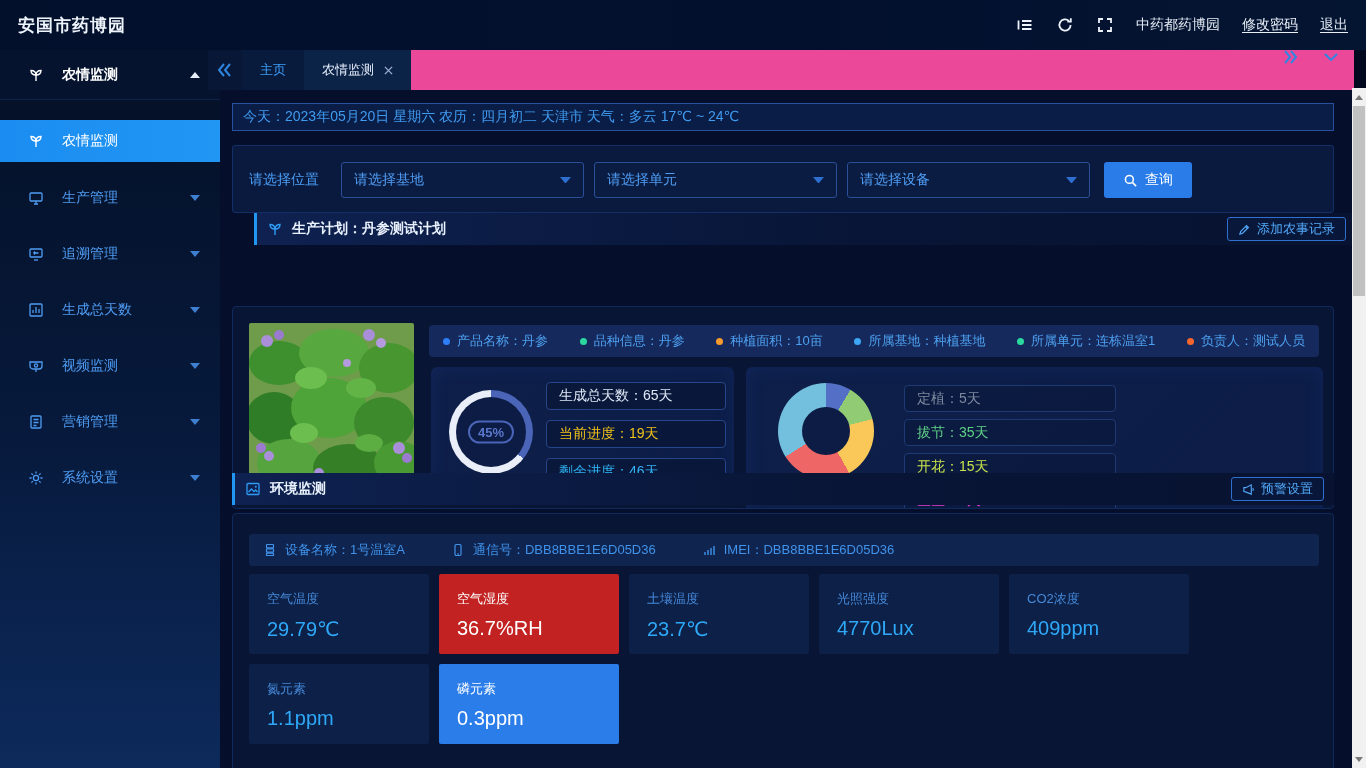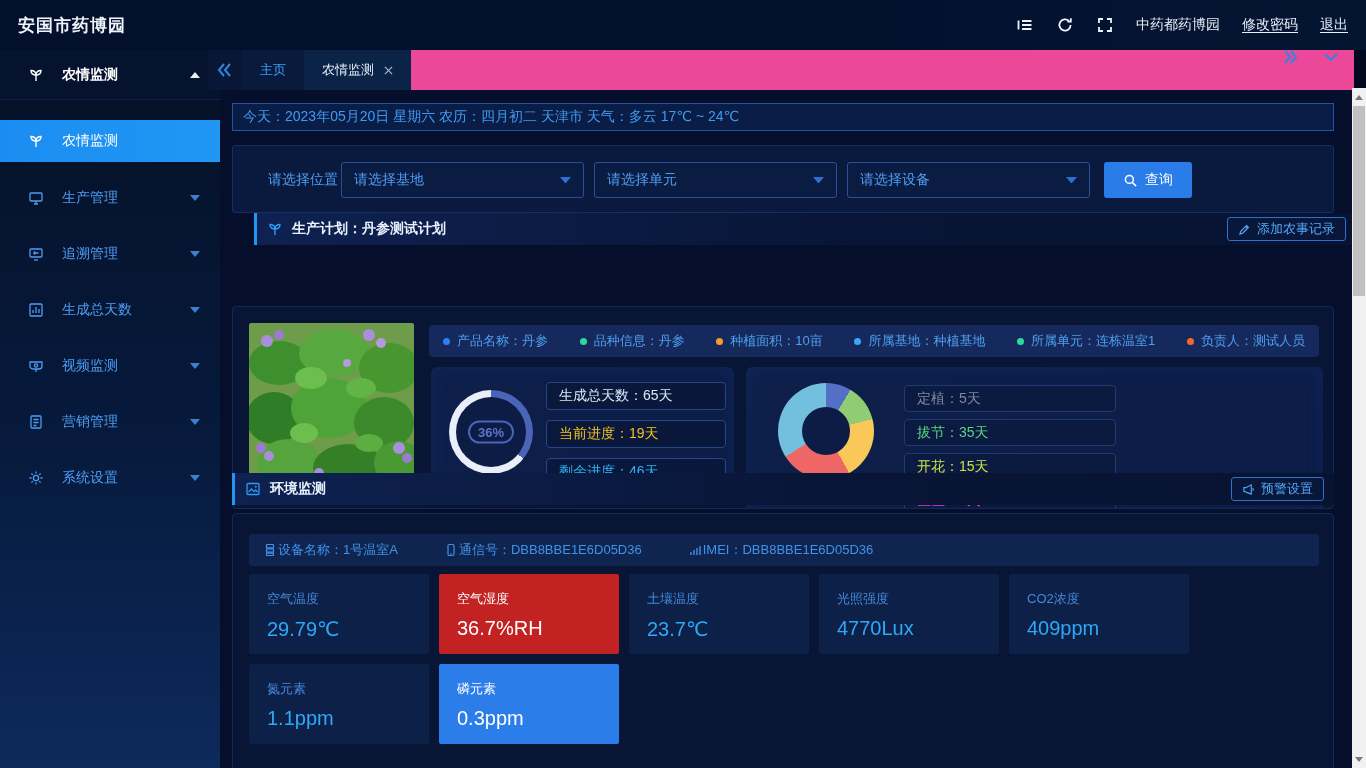--- a/index.html
+++ b/index.html
@@ -40,21 +40,21 @@
 
   
   .main { position:absolute; left:220px; top:90px; width:1132px; height:678px; background:#050f2b; overflow:hidden; }
 
   .datebar { position:absolute; left:12px; top:13px; width:1102px; height:28px;
     background:#0a1d47; border:1px solid #27509e; display:flex; align-items:center;
     color:#3f9bf0; font-size:14px; padding-left:10px; }
 
   .filterbar { position:absolute; left:12px; top:55px; width:1102px; height:68px;
     background:#0a193e; border:1px solid #132f66; border-radius:3px; }
-  .filter-label { position:absolute; left:35px; top:25px; color:#4b9ef5; font-size:14px; }
+  .filter-label { position:absolute; left:16px; top:25px; color:#4b9ef5; font-size:14px; }
   .select { position:absolute; top:16px; height:36px; width:243px; background:#0b1c42;
     border:1px solid #2b4f96; border-radius:3px; display:flex; align-items:center;
     color:#4f9cf3; font-size:14px; padding:0 12px; cursor:pointer; }
   .select .caret { margin-left:auto; width:11px; height:7px; color:#2f6fd0; }
   .sel-1 { left:108px; } .sel-2 { left:361px; } .sel-3 { left:614px; }
   .btn-query { position:absolute; left:871px; top:16px; width:88px; height:36px;
     background:#2a7de8; border:none; border-radius:3px; color:#ffffff; font-size:14px;
     display:flex; align-items:center; justify-content:center; gap:7px; cursor:pointer; }
   .btn-query svg { width:15px; height:15px; }
 
@@ -100,21 +100,21 @@
   .stagebox { position:absolute; left:158px; width:212px; height:27px; background:rgba(8,22,54,.45);
     border:1px solid #1f3a72; border-radius:4px; display:flex; align-items:center;
     padding-left:12px; font-size:14px; }
   .stagebox.s0 { top:18px; } .stagebox.s1 { top:52px; } .stagebox.s2 { top:86px; } .stagebox.s3 { top:120px; }
 
   
   .env-panel { position:absolute; left:12px; top:423px; width:1102px; height:300px;
     background:#081534; border:1px solid #102a5c; border-radius:4px; overflow:hidden; }
   .device-strip { position:absolute; left:16px; top:20px; width:1070px; height:32px;
     background:#102450; border-radius:3px; display:flex; align-items:center; gap:46px; padding-left:14px; }
-  .dev-item { display:flex; align-items:center; gap:1px; color:#3f93ea; font-size:13px; }
+  .dev-item { display:flex; align-items:center; gap:8px; color:#3f93ea; font-size:13px; }
   .dev-item svg { width:14px; height:14px; }
   .cards { position:absolute; left:16px; top:60px; width:1070px; display:flex; flex-wrap:wrap; gap:10px; }
   .card { width:180px; height:80px; background:#0c2048; border-radius:2px; padding:16px 0 0 18px; cursor:pointer; }
   .card .lab { font-size:13px; color:#4688d8; }
   .card .val { font-size:20px; color:#2ea8f7; margin-top:9px; }
   .card.alert-red { background:#c32222; }
   .card.alert-blue { background:#2b7de9; }
   .card.alert-red .lab, .card.alert-red .val, .card.alert-blue .lab, .card.alert-blue .val { color:#ffffff; }
 
   
@@ -423,21 +423,21 @@
             <span>所属单元：连栋温室1</span>
           </span>
         <span class="info-item">
             <span class="dot" style="background: rgb(247, 102, 45);"></span>
             <span>负责人：测试人员</span>
           </span>
       </div>
 
       <div class="subpanel a">
         <div class="ring" style="background: conic-gradient(rgb(74, 100, 184) 0deg, rgb(74, 100, 184) 36%, rgb(233, 238, 248) 36%, rgb(233, 238, 248) 100%);">
-          <span class="ring-badge">36%</span>
+          <span class="ring-badge">45%</span>
         </div>
         <div class="daybox d0">生成总天数：65天</div>
         <div class="daybox d1">当前进度：19天</div>
         <div class="daybox d2">剩余进度：46天</div>
       </div>
 
       <div class="subpanel b">
         <div class="donut" style="background: conic-gradient(rgb(84, 112, 198) 0%, rgb(84, 112, 198) 8.5%, rgb(145, 204, 117) 8.5%, rgb(145, 204, 117) 21%, rgb(250, 200, 88) 21%, rgb(250, 200, 88) 42%, rgb(238, 102, 102) 42%, rgb(238, 102, 102) 66%, rgb(115, 192, 222) 66%, rgb(115, 192, 222) 100%);"></div>
         <div class="stagebox s0" style="color: rgb(126, 138, 160);">定植：5天</div>
         <div class="stagebox s1" style="color: rgb(94, 210, 135);">拔节：35天</div>

